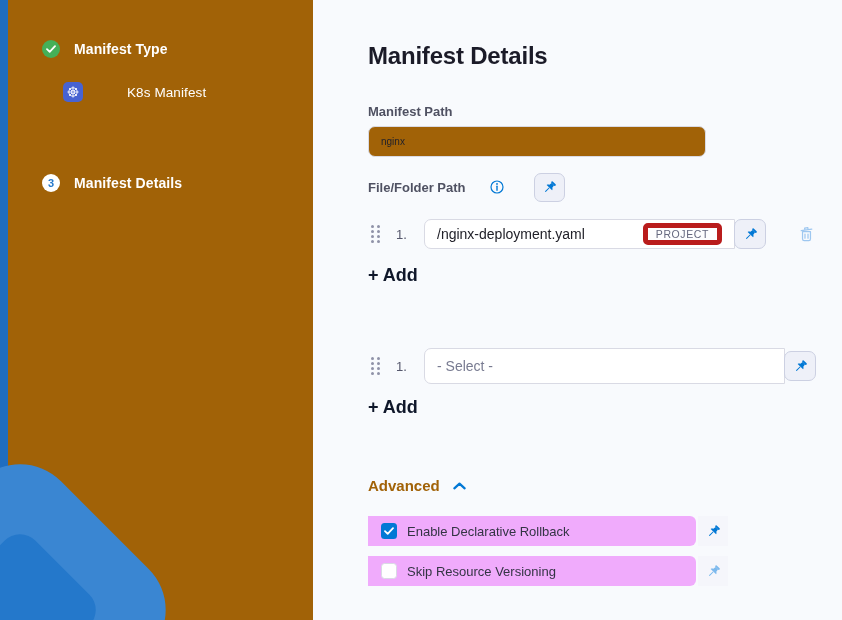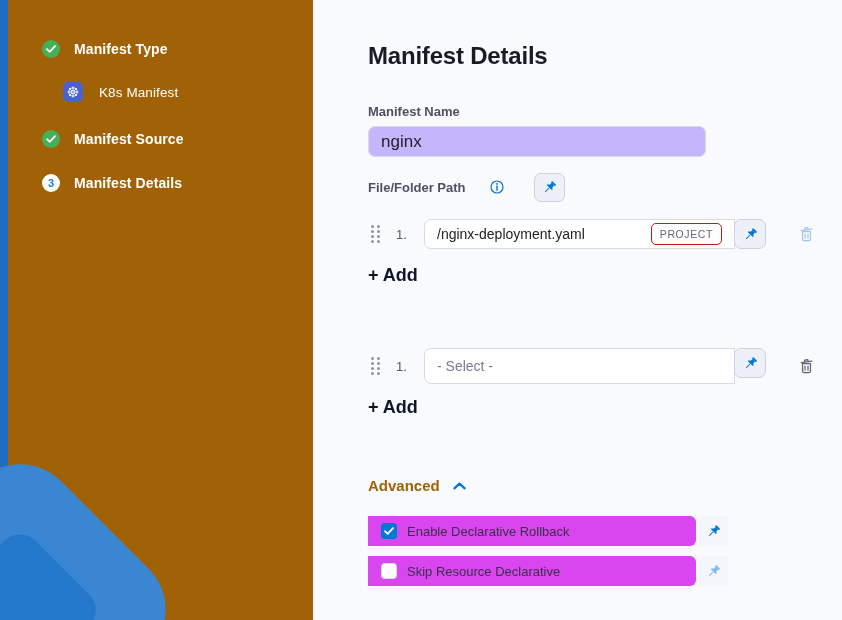--- a/index.html
+++ b/index.html
@@ -16,62 +16,62 @@
   .step-row { position:absolute; display:flex; align-items:center; color:#ffffff; }
   .step-row .txt { font-size:14px; font-weight:600; letter-spacing:.1px; }
   .step-1 { left:42px; top:40px; }
   .step-2 { left:63px; top:82px; }
   .step-3 { left:42px; top:130px; }
   .step-4 { left:42px; top:174px; }
   .step-4 .txt { font-weight:700; }
   .check-badge { width:18px; height:18px; border-radius:50%; background:#45b058; display:flex; align-items:center; justify-content:center; margin-right:14px; flex:none; }
   .num-badge { width:18px; height:18px; border-radius:50%; background:#ffffff; color:#2478cb; font-size:11px; font-weight:700; display:flex; align-items:center; justify-content:center; margin-right:14px; flex:none; }
   .k8s-badge { width:20px; height:20px; border-radius:5px; background:#4763d2; display:flex; align-items:center; justify-content:center; margin-right:16px; flex:none; }
-  .step-2 .txt { font-size:13.5px; font-weight:500; }
+  .step-2 .txt { font-size:13.5px; font-weight:500;margin-left:28px; }
 
   
   .main { position:absolute; left:313px; top:0; width:529px; height:620px; }
   .page-title { position:absolute; left:55px; top:42px; font-size:24px; font-weight:700; color:#1b1b28; letter-spacing:-0.2px; }
 
   .field-label { font-size:13px; font-weight:600; color:#4f5162; }
   .lbl-name { position:absolute; left:55px; top:104px; }
-  .name-input { position:absolute; left:55px; top:126px; width:338px; height:31px; border:1px solid #d9dae4; border-radius:7px; background:#c4b5fd; font-family:"Liberation Sans",sans-serif; font-size:17px; color:#22222a; padding:0 12px; outline:none; }
+  .name-input { position:absolute; left:55px; top:126px; width:338px; height:31px; border:1px solid #d9dae4; border-radius:7px; background:#a16207; font-family:"Liberation Sans",sans-serif; font-size:10px; color:#22222a; padding:0 12px; outline:none; }
 
   .label-row { position:absolute; display:flex; align-items:center; gap:22px; }
   .lr-path { left:55px; top:172px; height:30px; }
   .lr-values { left:55px; top:304px; height:30px; }
   .info-ic { display:inline-flex; margin-left:2px; }
   .pin-btn { width:31px; height:29px; border:1px solid #ccd0e2; border-radius:7px; background:#eef0f8; display:flex; align-items:center; justify-content:center; color:#0278d5; cursor:pointer; margin-left:8px; }
 
   .item-row { position:absolute; left:55px; display:flex; align-items:center; height:30px; }
   .ir-1 { top:219px; }
   .ir-2 { top:351px; }
   .dots { display:grid; grid-template-columns:repeat(2,3px); grid-gap:2px 3px; margin-left:3px; }
   .dots i { width:3px; height:3px; border-radius:50%; background:#8f92a8; }
   .row-index { font-size:13px; color:#55576c; margin-left:16px; width:16px; }
-  .input-wrap { position:relative; display:flex; align-items:flex-start; margin-left:12px; }
+  .input-wrap { position:relative; display:flex; align-items:center; margin-left:12px; }
   .row-input { width:311px; height:30px; border:1px solid #d9dae4; border-radius:7px 0 0 7px; background:#ffffff; font-family:"Liberation Sans",sans-serif; font-size:14px; color:#22222a; padding:0 92px 0 12px; outline:none; }
-  .fake-select { width:311px; height:30px; border:1px solid #d9dae4; border-radius:7px 0 0 7px; background:#ffffff; font-size:14px; color:#787b91; padding:17px 12px; display:flex; align-items:center; }
-  .badge { position:absolute; right:44px; top:4px; height:22px; display:flex; align-items:center; padding:0 8px; border:1px solid #b91c1c; border-radius:5px; background:#fdfdfe; font-size:10.5px; letter-spacing:.6px; color:#64677e; font-weight:500; }
+  .fake-select { width:361px; height:30px; border:1px solid #d9dae4; border-radius:7px 0 0 7px; background:#ffffff; font-size:14px; color:#787b91; padding:17px 12px; display:flex; align-items:center; }
+  .badge { position:absolute; right:44px; top:4px; height:22px; display:flex; align-items:center; padding:0 8px; border:5px solid #b91c1c; border-radius:5px; background:#fdfdfe; font-size:10.5px; letter-spacing:.6px; color:#64677e; font-weight:500; }
   .pin-attached { width:32px; height:30px; border:1px solid #ccd0e2; border-radius:7px; background:#eef0f8; display:flex; align-items:center; justify-content:center; color:#0278d5; cursor:pointer; margin-left:-1px; position:relative; z-index:2; }
   .trash-btn { margin-left:32px; display:flex; align-items:center; cursor:pointer; background:none; border:none; padding:0; }
   .trash-light { color:#9ec7f0; }
   .trash-gray { color:#5f6370; }
 
   .add-link { position:absolute; left:55px; font-size:18px; font-weight:600; color:#0f172a; cursor:pointer; }
   .add-1 { top:265px; }
   .add-2 { top:397px; }
 
   .advanced-row { position:absolute; left:55px; top:477px; display:flex; align-items:center; gap:12px; cursor:pointer; }
   .advanced-row .adv-txt { font-size:15px; font-weight:700; color:#a16207; }
 
   .opt-row { position:absolute; left:55px; width:360px; height:30px; display:flex; }
   .opt-1 { top:516px; }
   .opt-2 { top:556px; }
-  .opt-bar { flex:1; background:#d946ef; border-radius:0 6px 6px 0; display:flex; align-items:center; padding-left:13px; gap:10px; }
+  .opt-bar { flex:1; background:#f0abfc; border-radius:0 6px 6px 0; display:flex; align-items:center; padding-left:13px; gap:10px; }
   .opt-pin { width:30px; display:flex; align-items:center; justify-content:center; background:#f5f6fb; margin-left:2px; color:#0278d5; cursor:pointer; }
   .opt-pin.dim { color:#7cb9ed; }
   .cbox { width:16px; height:16px; border-radius:3.5px; flex:none; display:flex; align-items:center; justify-content:center; cursor:pointer; }
   .cbox.on { background:#0278d5; }
   .cbox.off { background:#ffffff; border:1px solid #d9dae4; }
   .opt-label { font-size:13px; color:#333444; }
 </style>
 </head>
 <body>
 
@@ -97,40 +97,32 @@
           <line x1="8" y1="1.6" x2="8" y2="14.4" stroke-width="1"></line>
           <line x1="1.6" y1="8" x2="14.4" y2="8" stroke-width="1"></line>
           <line x1="3.5" y1="3.5" x2="12.5" y2="12.5" stroke-width="1"></line>
           <line x1="12.5" y1="3.5" x2="3.5" y2="12.5" stroke-width="1"></line>
           <circle cx="8" cy="8" r="1.6" fill="#4763d2" stroke-width="1.1"></circle>
         </svg>
       </span>
       <span class="txt">K8s Manifest</span>
     </div>
 
-    <div class="step-row step-3">
-      <span class="check-badge">
-        <svg width="10" height="8" viewBox="0 0 10 8" fill="none">
-            <path d="M1 4.2 L3.7 6.8 L9 1.2" stroke="#ffffff" stroke-width="1.8" stroke-linecap="round" stroke-linejoin="round"></path>
-          </svg>
-      </span>
-      <span class="txt">Manifest Source</span>
-    </div>
 
     <div class="step-row step-4">
       <span class="num-badge">3</span>
       <span class="txt">Manifest Details</span>
     </div>
   </div>
 
   <div class="main">
 
     <h1 class="page-title">Manifest Details</h1>
 
-    <div class="field-label lbl-name" style="position:absolute;">Manifest Name</div>
+    <div class="field-label lbl-name" style="position:absolute;">Manifest Path</div>
     <input class="name-input" type="text" value="nginx" style="">
 
     <div class="label-row lr-path">
       <span class="field-label">File/Folder Path</span>
       <span class="info-ic">
         <svg width="14" height="14" viewBox="0 0 14 14" fill="none">
           <circle cx="7" cy="7" r="6" stroke="#0278d5" stroke-width="1.2"></circle>
           <line x1="7" y1="6.3" x2="7" y2="10.2" stroke="#0278d5" stroke-width="1.4" stroke-linecap="round"></line>
           <circle cx="7" cy="3.9" r="0.95" fill="#0278d5"></circle>
         </svg>
@@ -247,21 +239,21 @@
               <path d="M6.2 3 h3.6 l0.4 3 c1 .45 1.7 1.2 1.9 2.2 h-8.2 c.2 -1 .9 -1.75 1.9 -2.2 z"></path>
               <rect x="7.45" y="8.2" width="1.1" height="6.2" rx="0.55"></rect>
             </g>
           </svg>
       </div>
     </div>
 
     <div class="opt-row opt-2">
       <div class="opt-bar">
         <span class="cbox off"></span>
-        <span class="opt-label">Skip Resource Declarative</span>
+        <span class="opt-label">Skip Resource Versioning</span>
       </div>
       <div class="opt-pin dim">
         <svg width="15" height="15" viewBox="0 0 16 16" fill="currentColor">
             <g transform="rotate(45 8 8)">
               <rect x="5" y="1" width="6" height="2" rx="0.8"></rect>
               <path d="M6.2 3 h3.6 l0.4 3 c1 .45 1.7 1.2 1.9 2.2 h-8.2 c.2 -1 .9 -1.75 1.9 -2.2 z"></path>
               <rect x="7.45" y="8.2" width="1.1" height="6.2" rx="0.55"></rect>
             </g>
           </svg>
       </div>

